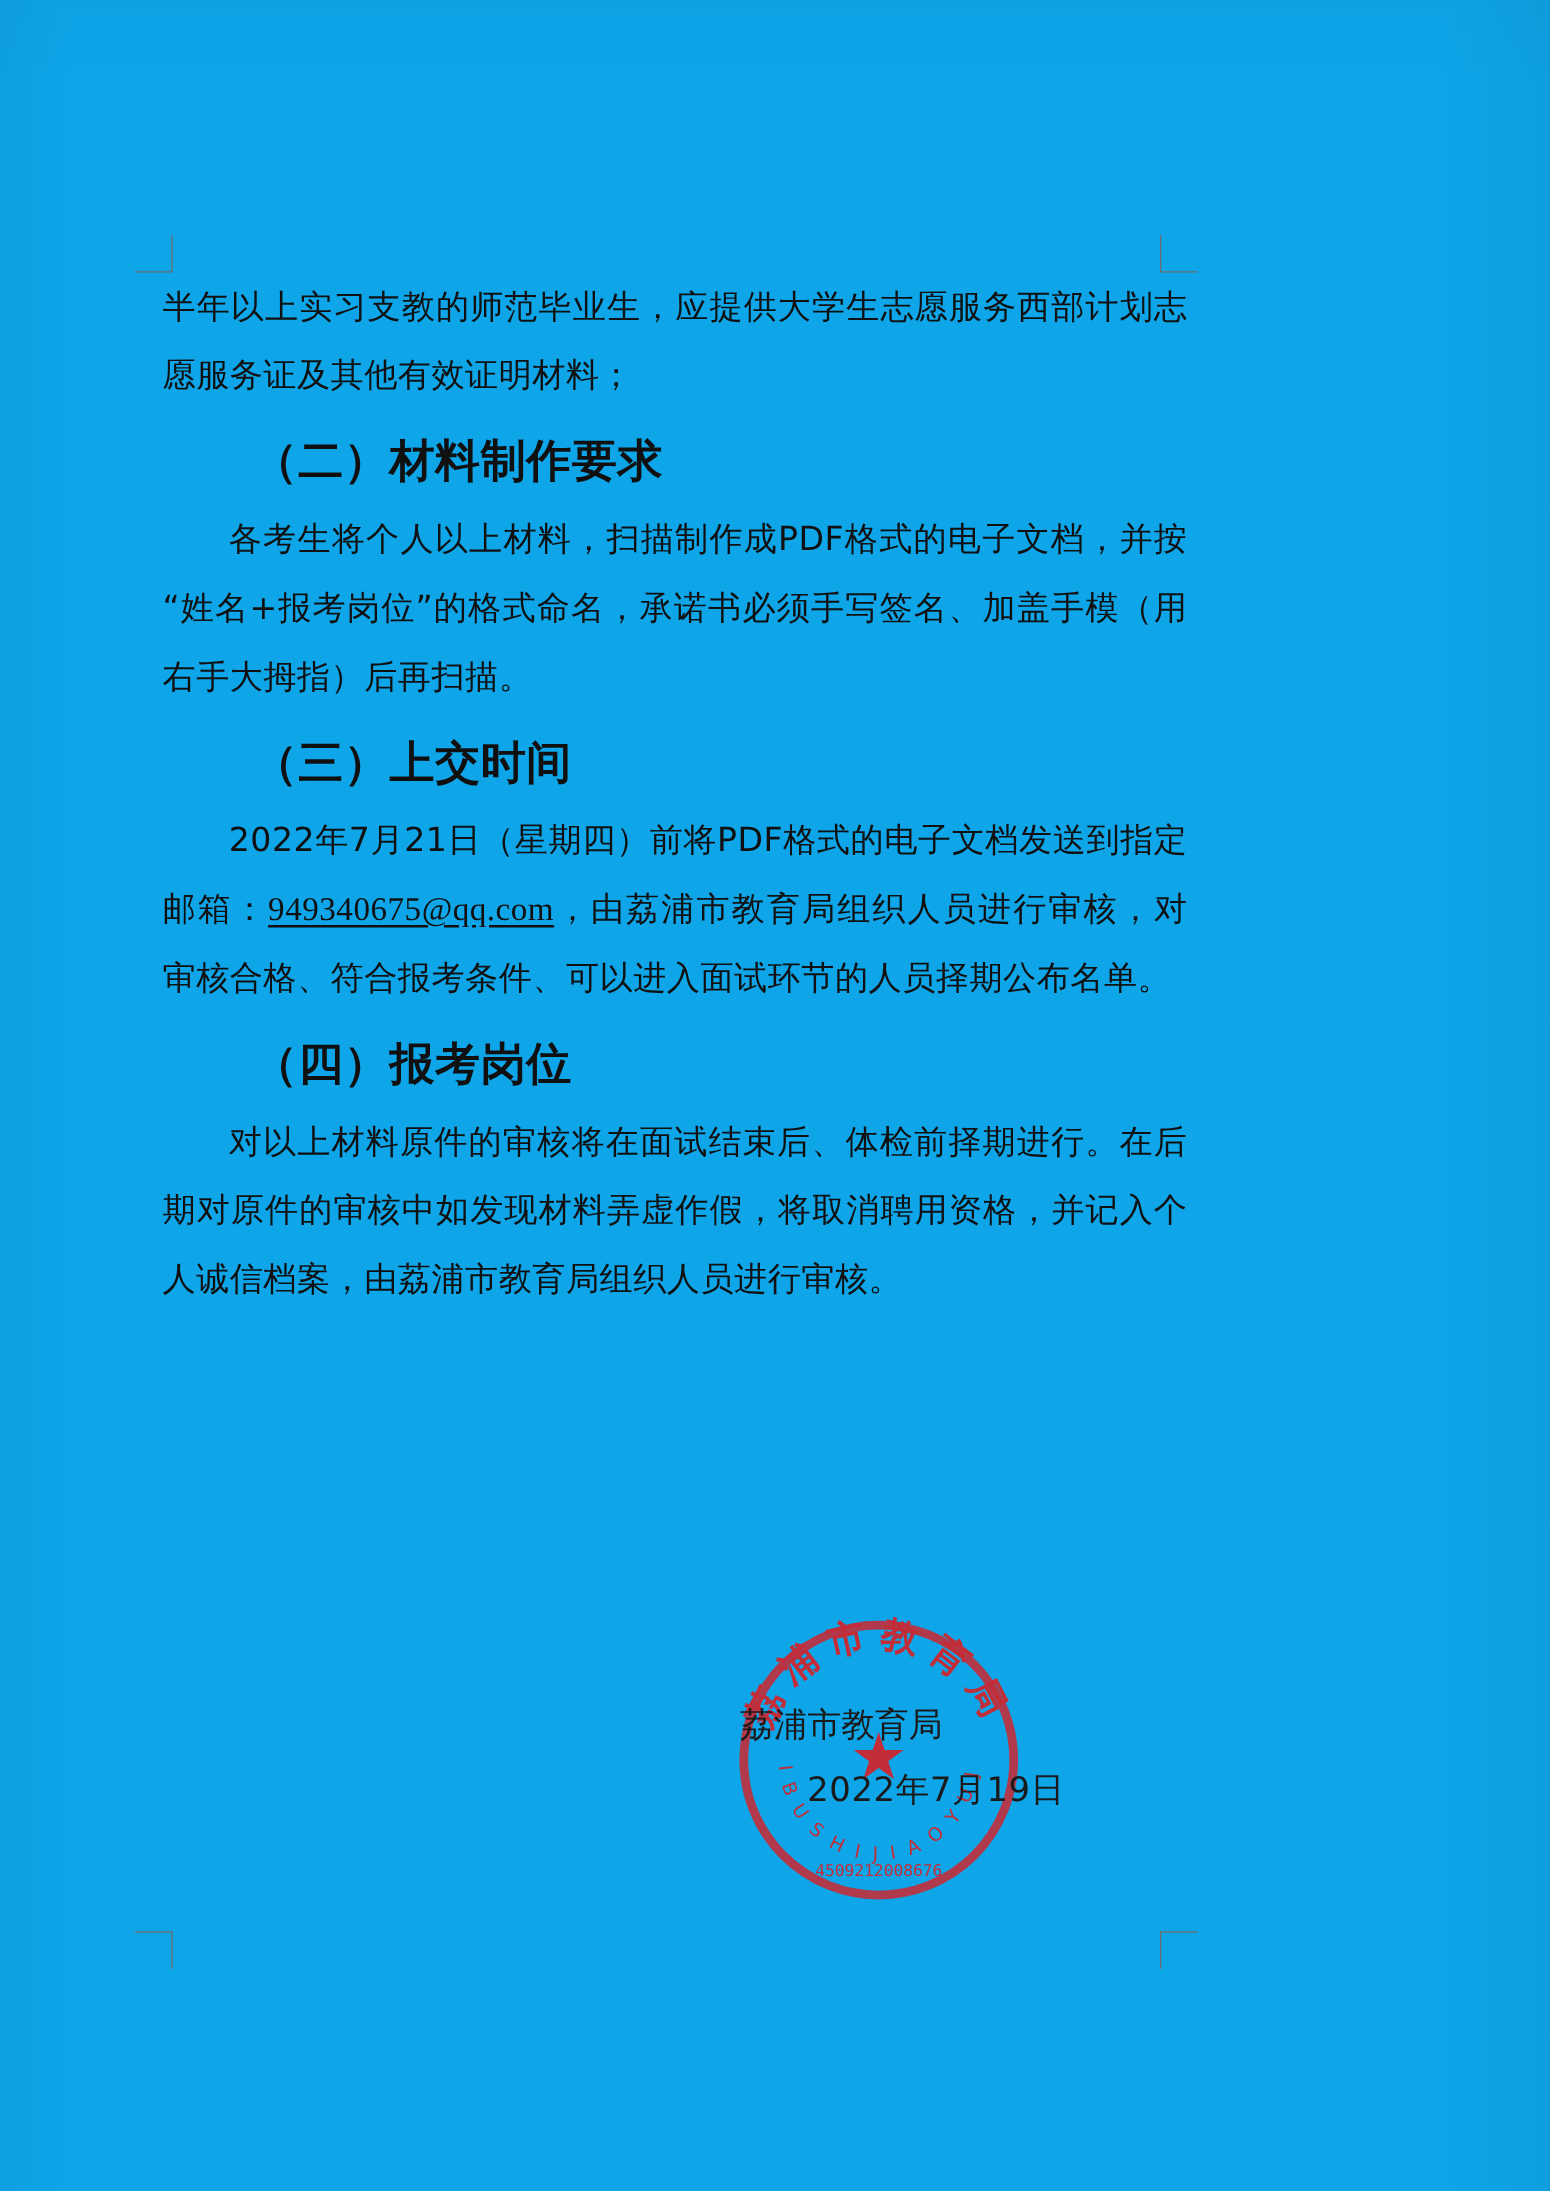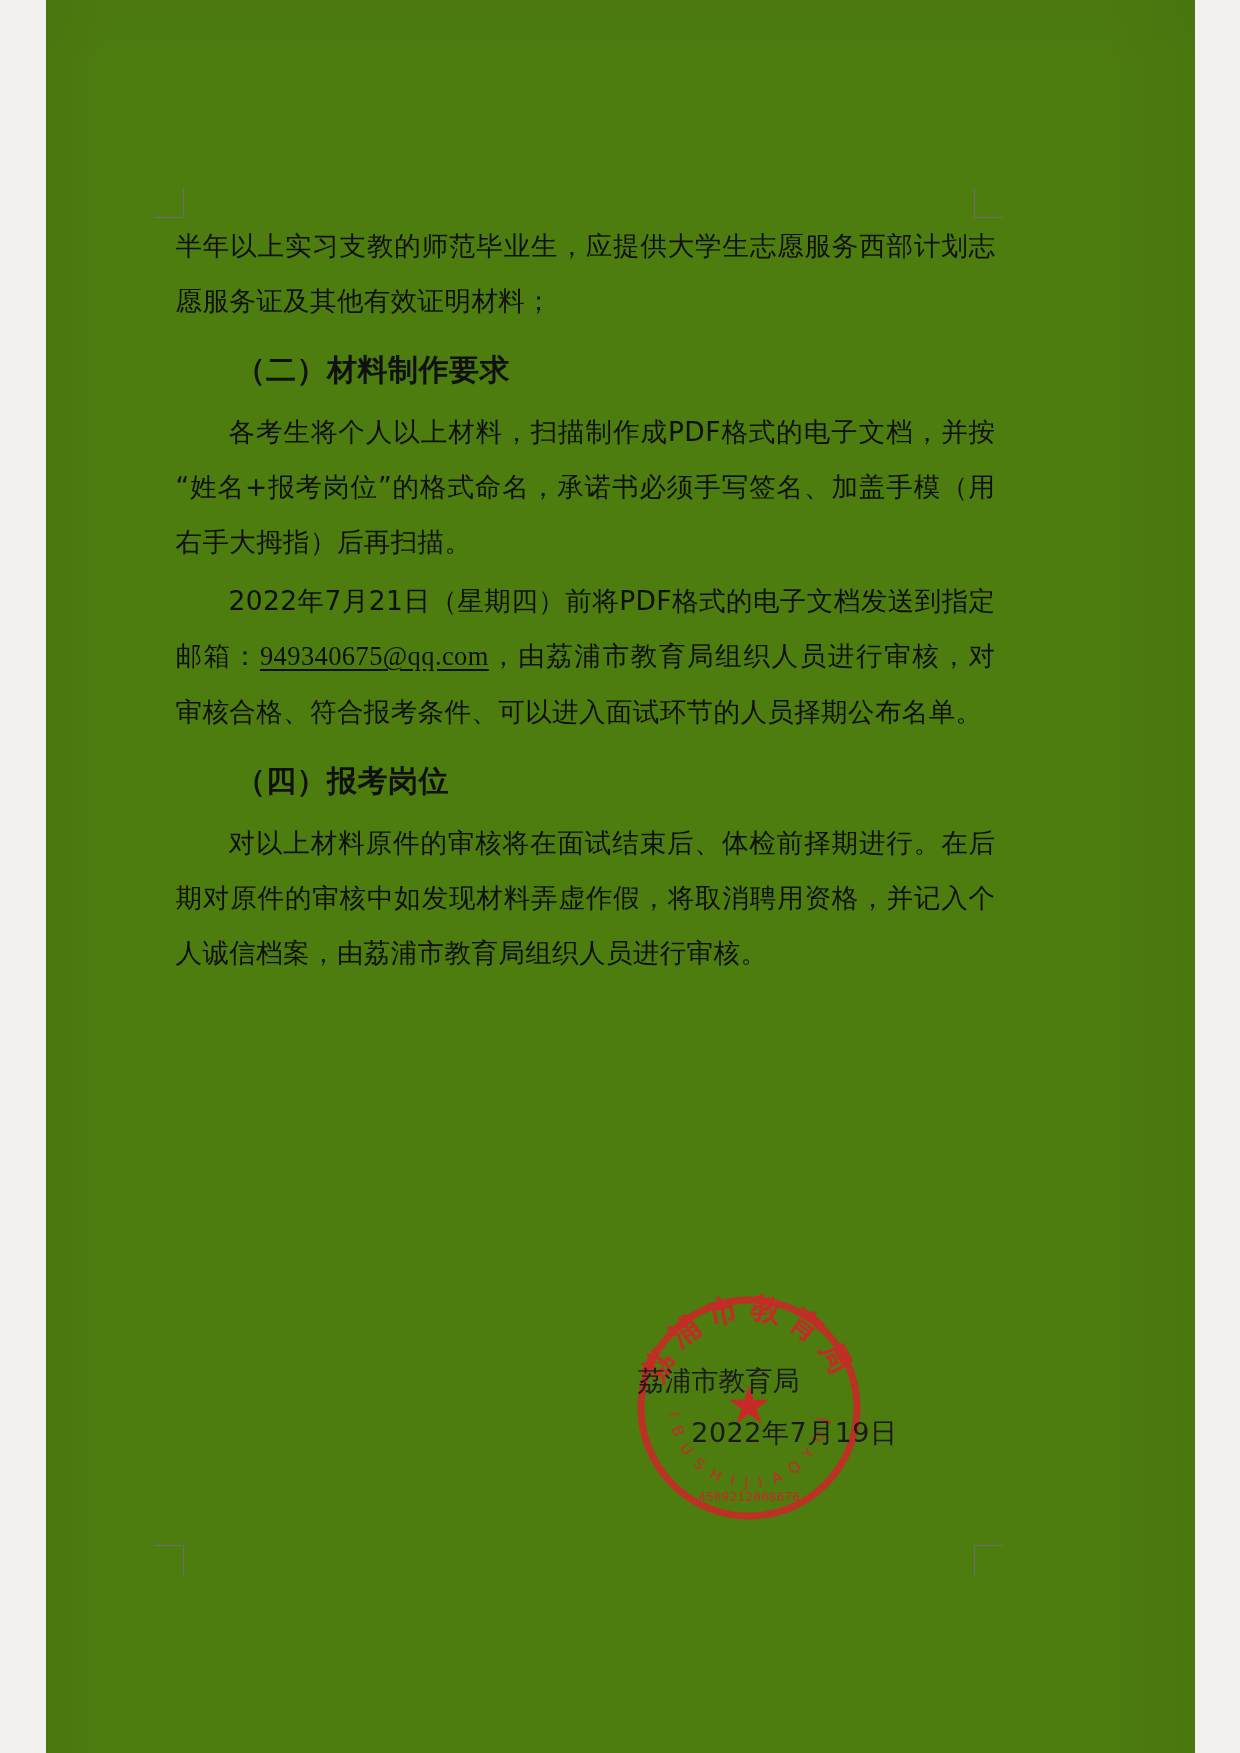--- a/index.html
+++ b/index.html
@@ -2,24 +2,24 @@
 <html lang="zh"><head>
 <meta charset="utf-8">
 <style>
   html, body {
     margin: 0;
     padding: 0;
     background: #f2f1ef;
   }
   .page {
     position: relative;
-    width: 1149px;
+    width: 1240px;
     height: 1753px;
     margin: 0 auto;
-    background: #4d7c0f;
+    background: #0ea5e9;
     overflow: hidden;
     font-family: "DejaVu Sans", "Liberation Sans", sans-serif;
     color: #101010;
   }
   
   .scan-tint {
     position: absolute;
     inset: 0;
     background:
       linear-gradient(90deg, rgba(0,0,0,0.035) 0px, rgba(0,0,0,0.0) 60px),
@@ -67,21 +67,21 @@
     margin: 0 0 4px 0;
     font-size: 26.5px;
     line-height: 55px;
     letter-spacing: 0.4px;
     text-align: justify;
     text-justify: inter-ideograph;
   }
   p.body.indent { text-indent: 2em; }
   h3.head {
     margin: 14px 0 6px 0;
-    font-size: 30px;
+    font-size: 36px;
     line-height: 56px;
     font-weight: bold;
     text-indent: 2em;
     letter-spacing: 0.5px;
   }
   .email {
     text-decoration: underline;
     text-underline-offset: 4px;
     font-family: Liberation Serif, serif;
   }
@@ -138,20 +138,21 @@
     </div>
 
   <div class="content">
 
     <p class="body">半年以上实习支教的师范毕业生，应提供大学生志愿服务西部计划志愿服务证及其他有效证明材料；</p>
 
     <h3 class="head">（二）材料制作要求</h3>
 
     <p class="body indent">各考生将个人以上材料，扫描制作成PDF格式的电子文档，并按“姓名+报考岗位”的格式命名，承诺书必须手写签名、加盖手模（用右手大拇指）后再扫描。</p>
 
+    <h3 class="head">（三）上交时间</h3>
 
     <p class="body indent"><span>2022年7月21日（星期四）前将PDF格式的电子文档发送到指定邮箱：</span><span class="email">949340675@qq.com</span><span>，由荔浦市教育局组织人员进行审核，对审核合格、符合报考条件、可以进入面试环节的人员择期公布名单。</span></p>
 
     <h3 class="head">（四）报考岗位</h3>
 
     <p class="body indent">对以上材料原件的审核将在面试结束后、体检前择期进行。在后期对原件的审核中如发现材料弄虚作假，将取消聘用资格，并记入个人诚信档案，由荔浦市教育局组织人员进行审核。</p>
 
     <div class="spacer-lg"></div>
   </div>
 

